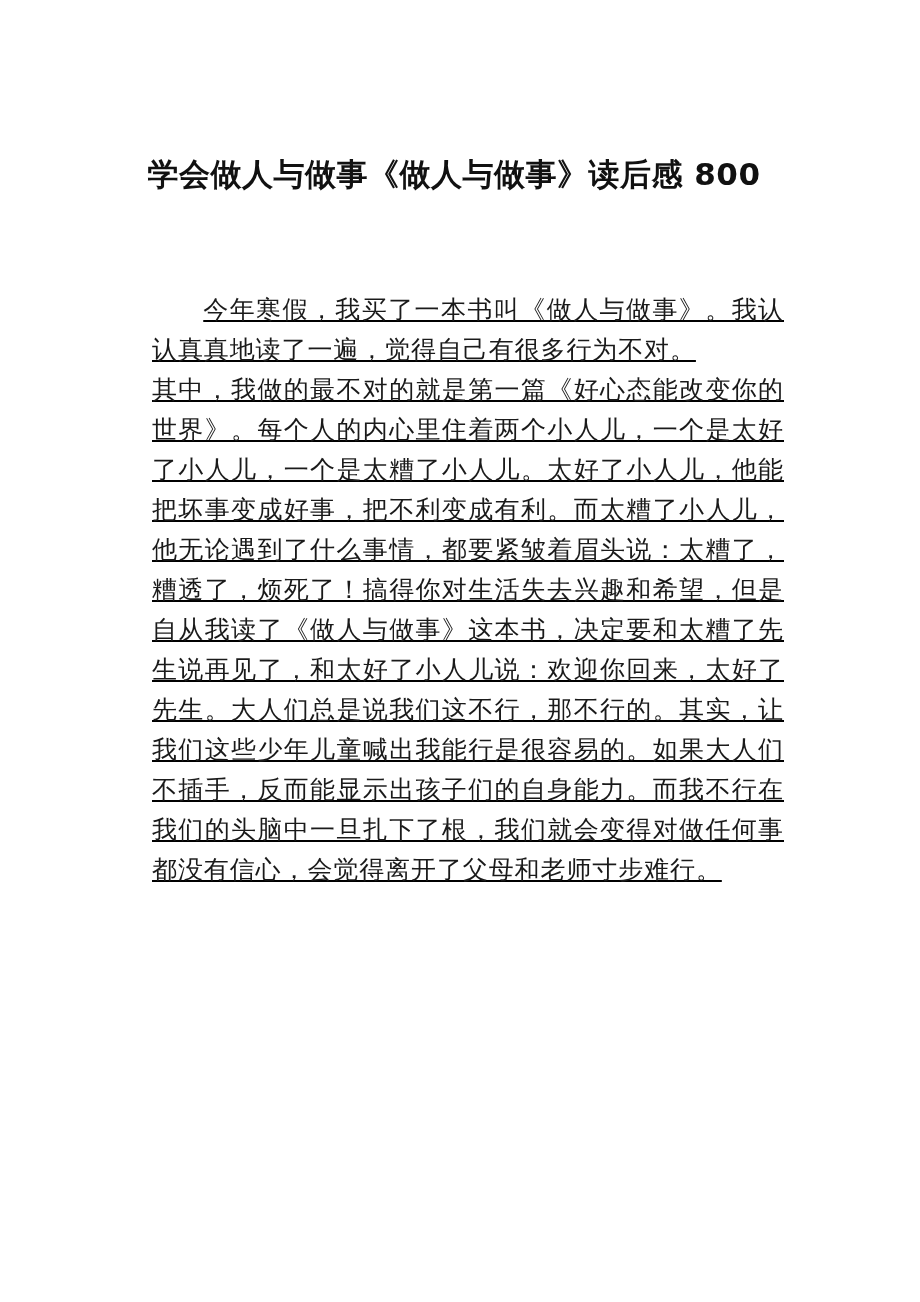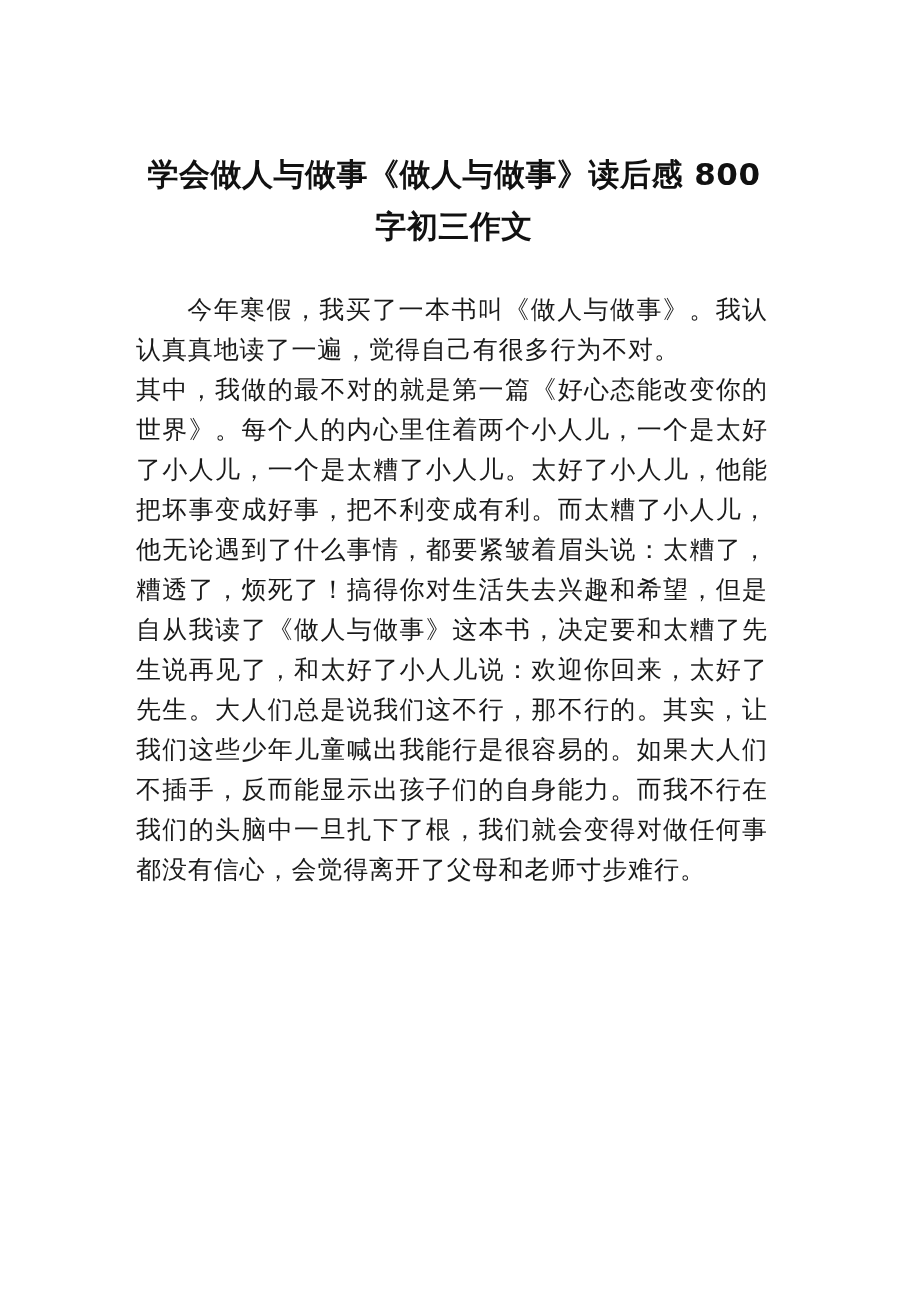--- a/index.html
+++ b/index.html
@@ -31,23 +31,24 @@
     font-size: 31px;
     line-height: 52px;
     color: #111111;
     letter-spacing: 0.5px;
     -webkit-font-smoothing: none;
   }
 
   
   .body-col {
     position: absolute;
-    left: 136px;
+    left: 152px;
     top: 286px;
     width: 632px;
+    text-decoration: underline;
   }
 
   .para {
     font-family: "DejaVu Serif", "Liberation Serif", serif;
     font-size: 25px;
     line-height: 40px;
     color: #1a1a1a;
     margin: 0;
     text-align: justify;
     text-justify: inter-character;
@@ -61,21 +62,20 @@
     text-indent: 2.05em;
   }
 </style>
 </head>
 <body>
 
 <div class="page">
 
   <div class="doc-title">
     <div>学会做人与做事《做人与做事》读后感 800</div>
-    <div>字初三作文</div>
   </div>
 
   <div class="body-col">
     <p class="para indent">今年寒假，我买了一本书叫《做人与做事》。我认认真真地读了一遍，觉得自己有很多行为不对。</p>
     <p class="para">其中，我做的最不对的就是第一篇《好心态能改变你的世界》。每个人的内心里住着两个小人儿，一个是太好了小人儿，一个是太糟了小人儿。太好了小人儿，他能把坏事变成好事，把不利变成有利。而太糟了小人儿，他无论遇到了什么事情，都要紧皱着眉头说：太糟了，糟透了，烦死了！搞得你对生活失去兴趣和希望，但是自从我读了《做人与做事》这本书，决定要和太糟了先生说再见了，和太好了小人儿说：欢迎你回来，太好了先生。大人们总是说我们这不行，那不行的。其实，让我们这些少年儿童喊出我能行是很容易的。如果大人们不插手，反而能显示出孩子们的自身能力。而我不行在我们的头脑中一旦扎下了根，我们就会变得对做任何事都没有信心，会觉得离开了父母和老师寸步难行。</p>
   </div>
 
 </div>
 
 </body></html>

